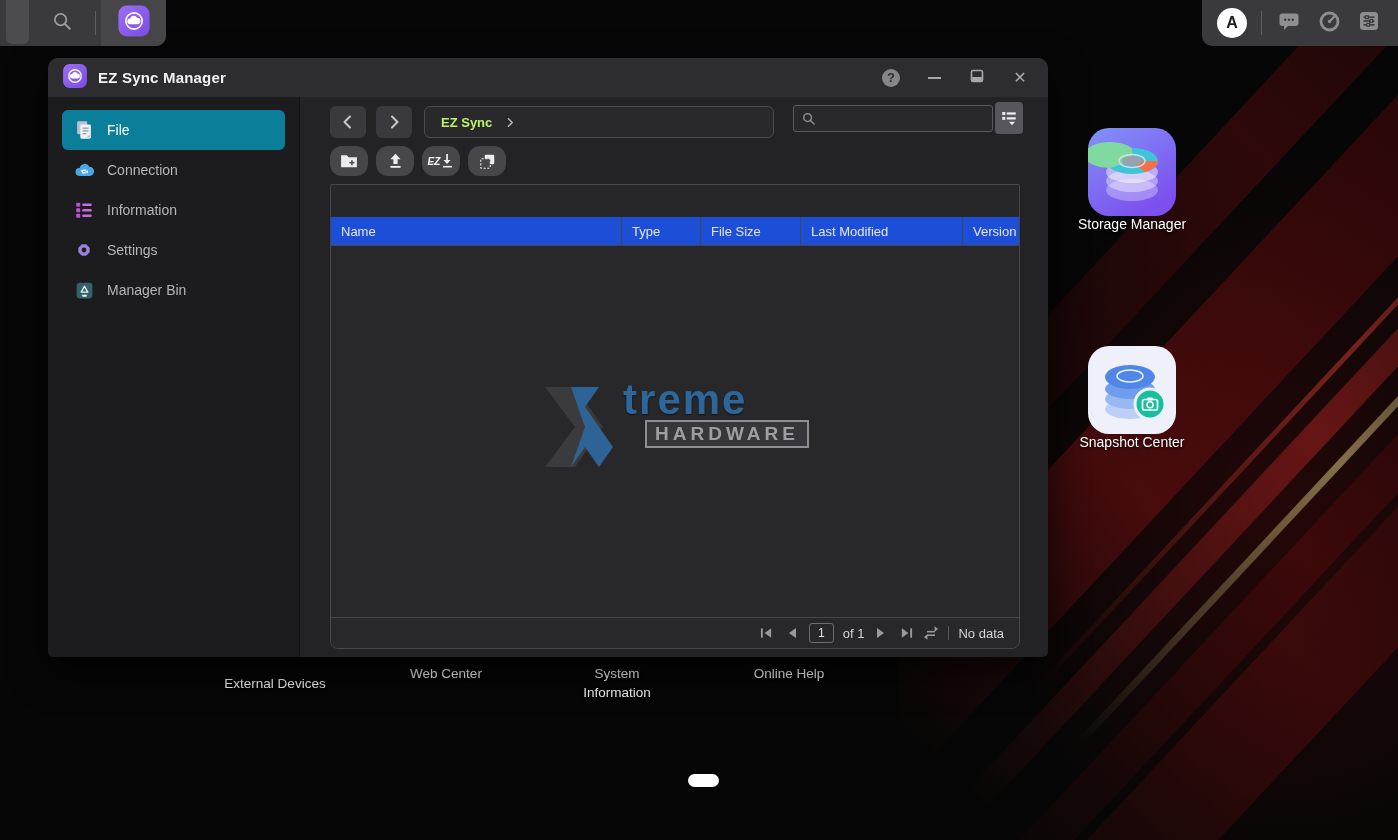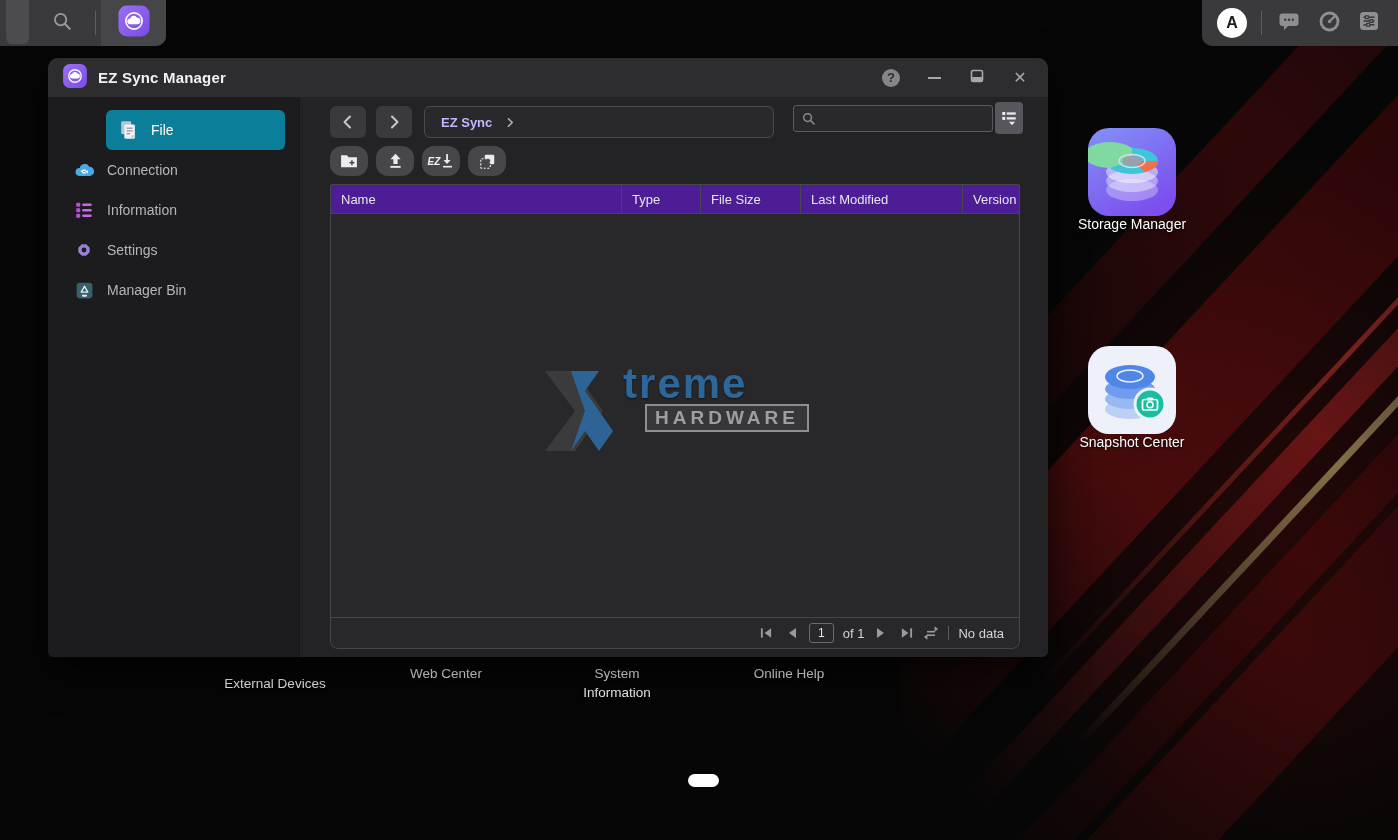--- a/index.html
+++ b/index.html
@@ -35,35 +35,35 @@
   .titlebar { height:39px; background:#2d2d30; border-radius:10px 10px 0 0; display:flex; align-items:center; padding:0 18px 0 14px; gap:10px; }
   .title { color:#f2f2f4; font-size:15px; font-weight:bold; letter-spacing:.2px; flex:1; }
   .tbar-btn { width:20px; height:20px; display:flex; align-items:center; justify-content:center; margin-left:13px; color:#a8a8ac; }
   .min-glyph { width:13px; height:2px; background:#a8a8ac; }
   .close-glyph { font-size:16px; color:#a8a8ac; line-height:1; }
   .help-circle { width:18px; height:18px; border-radius:50%; background:#85858a; color:#2d2d30; font-size:13px; font-weight:bold; display:flex; align-items:center; justify-content:center; }
 
   .win-body { flex:1; display:flex; min-height:0; }
   .sidebar { width:252px; background:#1c1c1e; border-right:1px solid #161618; padding:13px 14px 0 14px; border-radius:0 0 0 6px; }
   .side-item { height:40px; display:flex; align-items:center; gap:12px; padding-left:11px; border-radius:6px; color:#b5b5ba; font-size:14px; cursor:default; }
-  .side-item.selected { background:#0b7e9a; color:#fff;margin-left:44px; }
+  .side-item.selected { background:#0b7e9a; color:#fff; }
   .side-icon { width:22px; height:22px; display:flex; align-items:center; justify-content:center; flex:none; }
 
   .content { flex:1; position:relative; background:#232325; border-radius:0 0 6px 0; }
   .nav-btn { position:absolute; top:9px; width:36px; height:32px; background:#3a3a3e; border-radius:6px; display:flex; align-items:center; justify-content:center; }
   .breadcrumb { position:absolute; left:124px; top:9px; width:350px; height:32px; background:#29292c; border:1px solid #4b4b4f; border-radius:6px; display:flex; align-items:center; padding-left:16px; gap:13px; }
-  .crumb { color:#c4b5fd; font-size:13px; font-weight:bold; }
+  .crumb { color:#bef264; font-size:13px; font-weight:bold; }
   .searchbox { position:absolute; left:493px; top:8px; width:200px; height:27px; background:#29292c; border:1px solid #5b5b5f; border-radius:3px; display:flex; align-items:center; padding-left:7px; gap:6px; }
   .searchbox input { flex:1; background:transparent; border:none; outline:none; color:#ddd; font-size:13px; min-width:0; font-family:"Liberation Sans",sans-serif; }
   .view-btn { position:absolute; left:695px; top:5px; width:28px; height:32px; background:#56565c; border-radius:4px; display:flex; align-items:center; justify-content:center; }
   .tool-btn { position:absolute; top:49px; width:38px; height:30px; background:#46464b; border-radius:12px; display:flex; align-items:center; justify-content:center; gap:1px; }
   .ez-label { color:#f2f2f4; font-size:10px; font-weight:bold; font-style:italic; }
 
   .table { position:absolute; left:30px; top:87px; width:690px; height:465px; border:1px solid #47474b; border-radius:2px 2px 8px 8px; display:flex; flex-direction:column; background:#27272a; }
-  .thead { height:29px; background:#4c1d95; border-bottom:1px solid #47474b; display:flex; flex:none; }
+  .thead { height:29px; background:#1d4ed8; border-bottom:1px solid #47474b; display:flex; flex:none;margin-top:32px; }
   .th { display:flex; align-items:center; padding-left:10px; color:#e6e6ea; font-size:13px; border-right:1px solid #47474b; }
   .th:last-child { border-right:none; }
   .tbody { flex:1; display:flex; align-items:center; justify-content:center; background:#28282b; }
 
   
   .wm { display:flex; align-items:flex-start; opacity:.92; margin-top:-10px; }
   .wm-right { margin-left:-14px; }
   .wm-treme { color:#2e6da4; font-size:42px; font-weight:bold; letter-spacing:2px; line-height:.9; text-shadow:0 1px 2px rgba(0,0,0,.6); }
   .wm-hardware { margin-top:2px; margin-left:22px; display:inline-block; border:2px solid #97979b; background:rgba(70,70,74,.55); color:#a9a9ad; font-size:19px; font-weight:bold; letter-spacing:4px; padding:1px 8px; }
 

